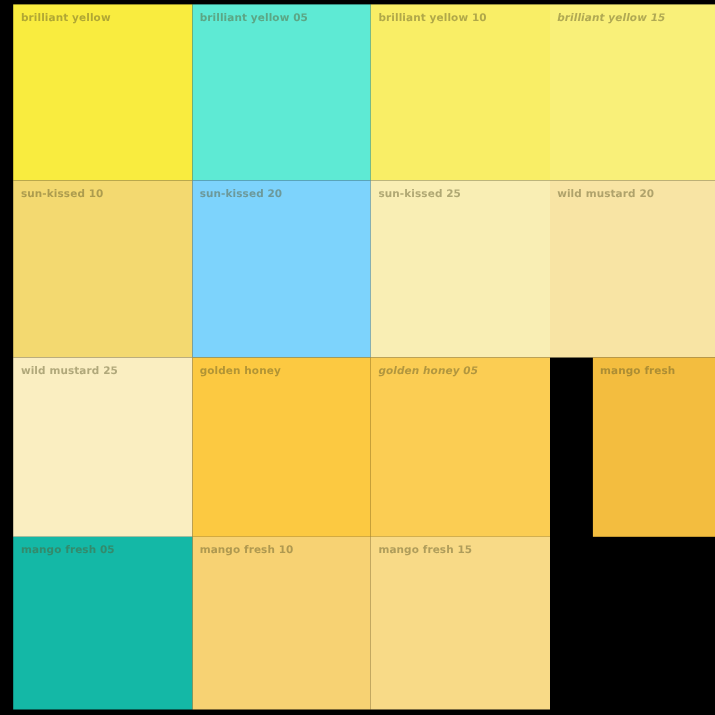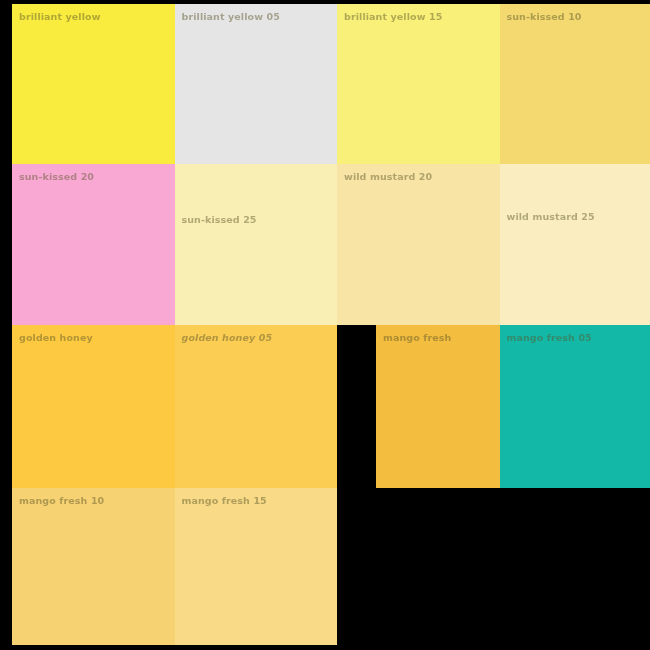--- a/index.html
+++ b/index.html
@@ -45,40 +45,43 @@
   }
 </style>
 </head>
 <body>
 
 <div id="palette-page">
   <div id="swatch-grid">
       <div class="swatch" style="background: rgb(249, 236, 63);">
         <div class="swatch-label" style="color: rgba(90, 84, 40, 0.46);">brilliant yellow</div>
       </div>
-      <div class="swatch" style="background: #e5e5e5; text-align: right;">
+      <div class="swatch" style="background: #5eead4; text-align: right;">
         <div class="swatch-label" style="color: rgba(90, 84, 40, 0.46);">brilliant yellow 05</div>
       </div>
+      <div class="swatch" style="background: rgb(249, 238, 102);">
+        <div class="swatch-label" style="color: rgba(90, 84, 40, 0.46);">brilliant yellow 10</div>
+      </div>
       <div class="swatch" style="background: rgb(249, 240, 121);">
-        <div class="swatch-label" style="color: rgba(90, 84, 40, 0.46);">brilliant yellow 15</div>
+        <div class="swatch-label" style="color: rgba(90, 84, 40, 0.46); font-style: italic;">brilliant yellow 15</div>
       </div>
       <div class="swatch" style="background: rgb(243, 217, 112);">
         <div class="swatch-label" style="color: rgba(90, 84, 40, 0.46);">sun-kissed 10</div>
       </div>
-      <div class="swatch" style="background: #f9a8d4;">
+      <div class="swatch" style="background: #7dd3fc;">
         <div class="swatch-label" style="color: rgba(90, 84, 40, 0.46);">sun-kissed 20</div>
       </div>
       <div class="swatch" style="background: rgb(249, 238, 180);">
-        <div class="swatch-label" style="color: rgba(90, 84, 40, 0.46); margin-top: 43px;">sun-kissed 25</div>
+        <div class="swatch-label" style="color: rgba(90, 84, 40, 0.46);">sun-kissed 25</div>
       </div>
       <div class="swatch" style="background: rgb(248, 228, 164);">
         <div class="swatch-label" style="color: rgba(90, 84, 40, 0.46);">wild mustard 20</div>
       </div>
       <div class="swatch" style="background: rgb(250, 238, 193);">
-        <div class="swatch-label" style="color: rgba(90, 84, 40, 0.46); margin-top: 40px;">wild mustard 25</div>
+        <div class="swatch-label" style="color: rgba(90, 84, 40, 0.46);">wild mustard 25</div>
       </div>
       <div class="swatch" style="background: rgb(252, 201, 65);">
         <div class="swatch-label" style="color: rgba(90, 84, 40, 0.46); text-align: center;">golden honey</div>
       </div>
       <div class="swatch" style="background: rgb(251, 205, 83); font-style: italic;">
         <div class="swatch-label" style="color: rgba(90, 84, 40, 0.46);">golden honey 05</div>
       </div>
       <div class="swatch" style="background: rgb(243, 189, 63); margin-left: 39px;">
         <div class="swatch-label" style="color: rgba(90, 84, 40, 0.46);">mango fresh</div>
       </div>

